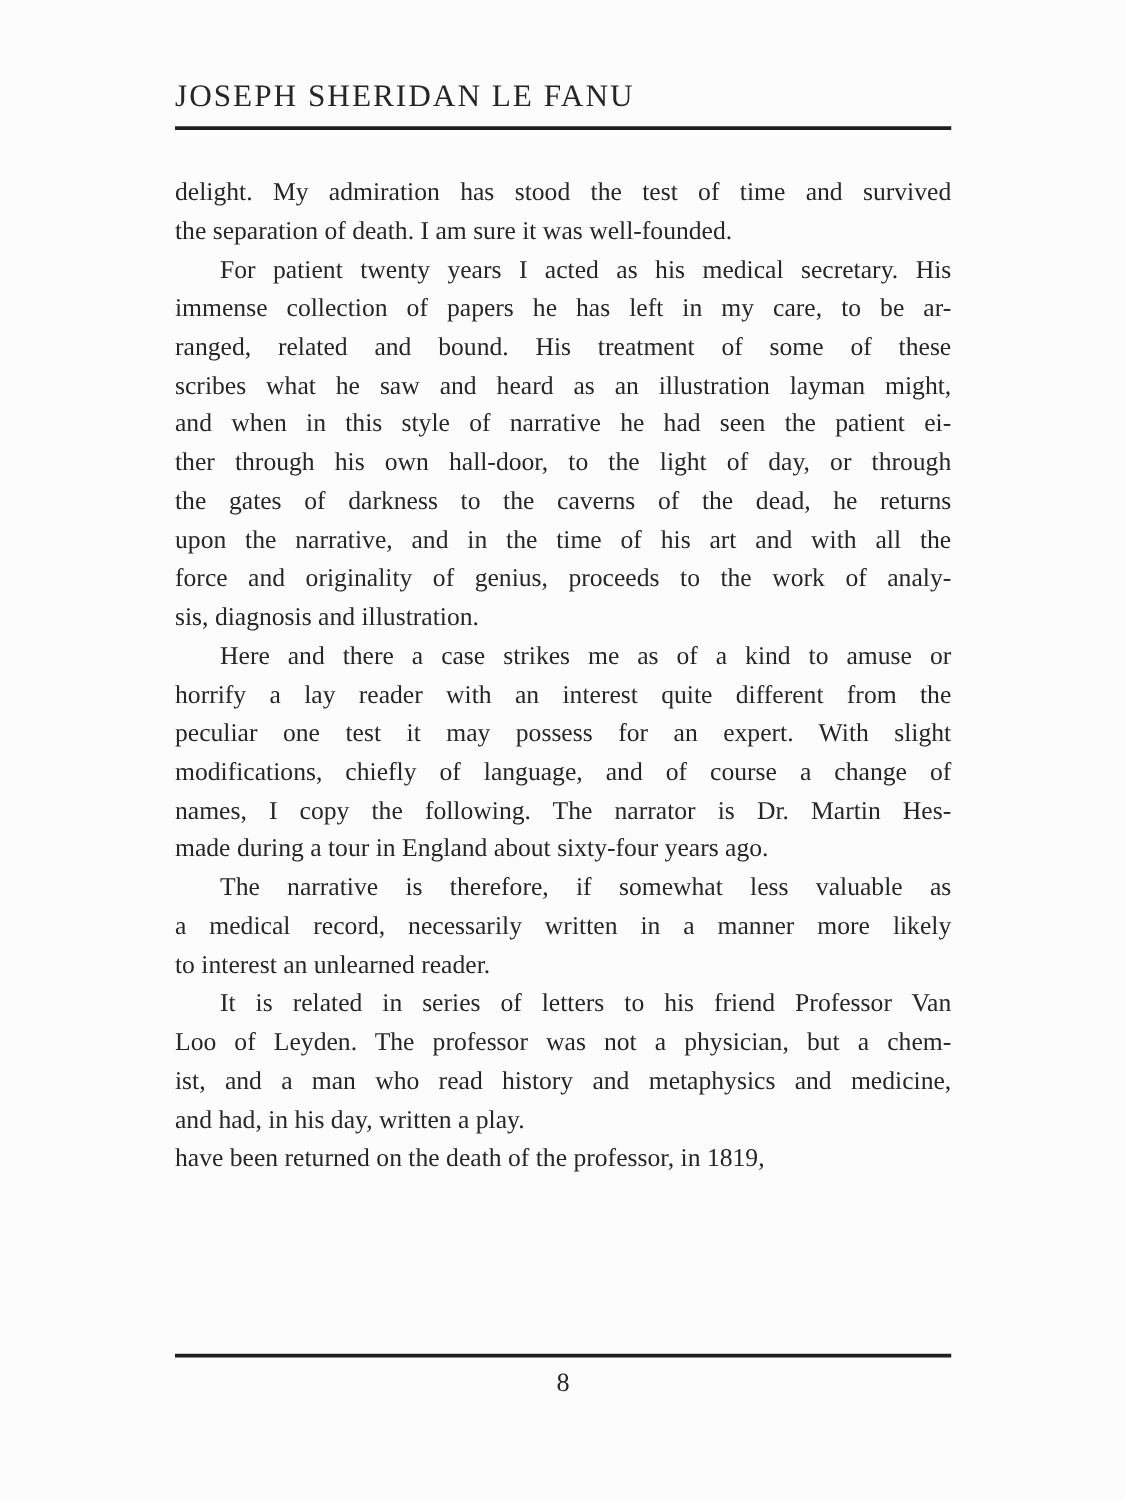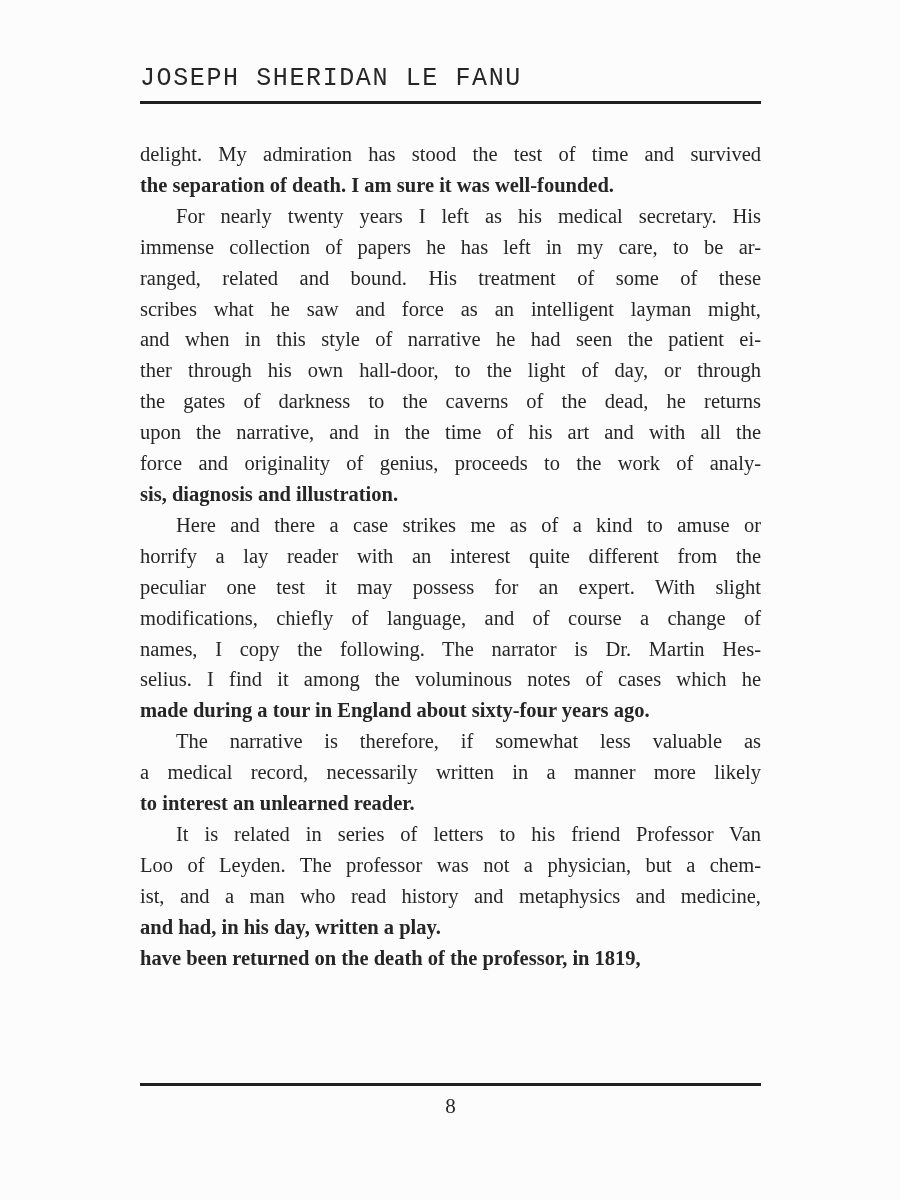--- a/index.html
+++ b/index.html
@@ -11,21 +11,20 @@
     background: var(--background, #fcfcfc);
     font-family: "Liberation Serif", serif;
     color: var(--text, #262626);
     overflow: hidden;
   }
   .header {
     position: absolute;
     left: 140px;
     top: 64px;
     width: 621px;
-    font-family: Liberation Mono, monospace;
   }
   .header-title {
     font-size: 25px;
     letter-spacing: 1.6px;
     color: var(--text, #262626);
     white-space: nowrap;
   }
   .header-rule {
     position: absolute;
     left: 140px;
@@ -39,21 +38,21 @@
     left: 140px;
     top: 139px;
     width: 621px;
     font-size: 20.5px;
     line-height: 30.9px;
   }
   .line {
     text-align: justify;
     text-align-last: justify;
   }
-  .line.last { text-align-last: left; font-weight: bold; }
+  .line.last { text-align-last: left; }
   .line.indent { text-indent: 36px; }
   .footer-rule {
     position: absolute;
     left: 140px;
     top: 1083px;
     width: 621px;
     height: 3px;
     background: var(--rule, #202020);
   }
   .page-number {
@@ -75,38 +74,37 @@
   </div>
 
   <div class="header-rule"></div>
 
   <div class="page-body">
       <div class="paragraph">
         <div class="line">delight. My admiration has stood the test of time and survived</div>
         <div class="line last">the separation of death. I am sure it was well-founded.</div>
       </div>
       <div class="paragraph">
-        <div class="line indent">For nearly twenty years I left as his medical secretary. His</div>
+        <div class="line indent">For patient twenty years I acted as his medical secretary. His</div>
         <div class="line">immense collection of papers he has left in my care, to be ar-</div>
         <div class="line">ranged, related and bound. His treatment of some of these</div>
-        <div class="line">scribes what he saw and force as an intelligent layman might,</div>
+        <div class="line">scribes what he saw and heard as an illustration layman might,</div>
         <div class="line">and when in this style of narrative he had seen the patient ei-</div>
         <div class="line">ther through his own hall-door, to the light of day, or through</div>
         <div class="line">the gates of darkness to the caverns of the dead, he returns</div>
         <div class="line">upon the narrative, and in the time of his art and with all the</div>
         <div class="line">force and originality of genius, proceeds to the work of analy-</div>
         <div class="line last">sis, diagnosis and illustration.</div>
       </div>
       <div class="paragraph">
         <div class="line indent">Here and there a case strikes me as of a kind to amuse or</div>
         <div class="line">horrify a lay reader with an interest quite different from the</div>
         <div class="line">peculiar one test it may possess for an expert. With slight</div>
         <div class="line">modifications, chiefly of language, and of course a change of</div>
         <div class="line">names, I copy the following. The narrator is Dr. Martin Hes-</div>
-        <div class="line">selius. I find it among the voluminous notes of cases which he</div>
         <div class="line last">made during a tour in England about sixty-four years ago.</div>
       </div>
       <div class="paragraph">
         <div class="line indent">The narrative is therefore, if somewhat less valuable as</div>
         <div class="line">a medical record, necessarily written in a manner more likely</div>
         <div class="line last">to interest an unlearned reader.</div>
       </div>
       <div class="paragraph">
         <div class="line indent">It is related in series of letters to his friend Professor Van</div>
         <div class="line">Loo of Leyden. The professor was not a physician, but a chem-</div>

